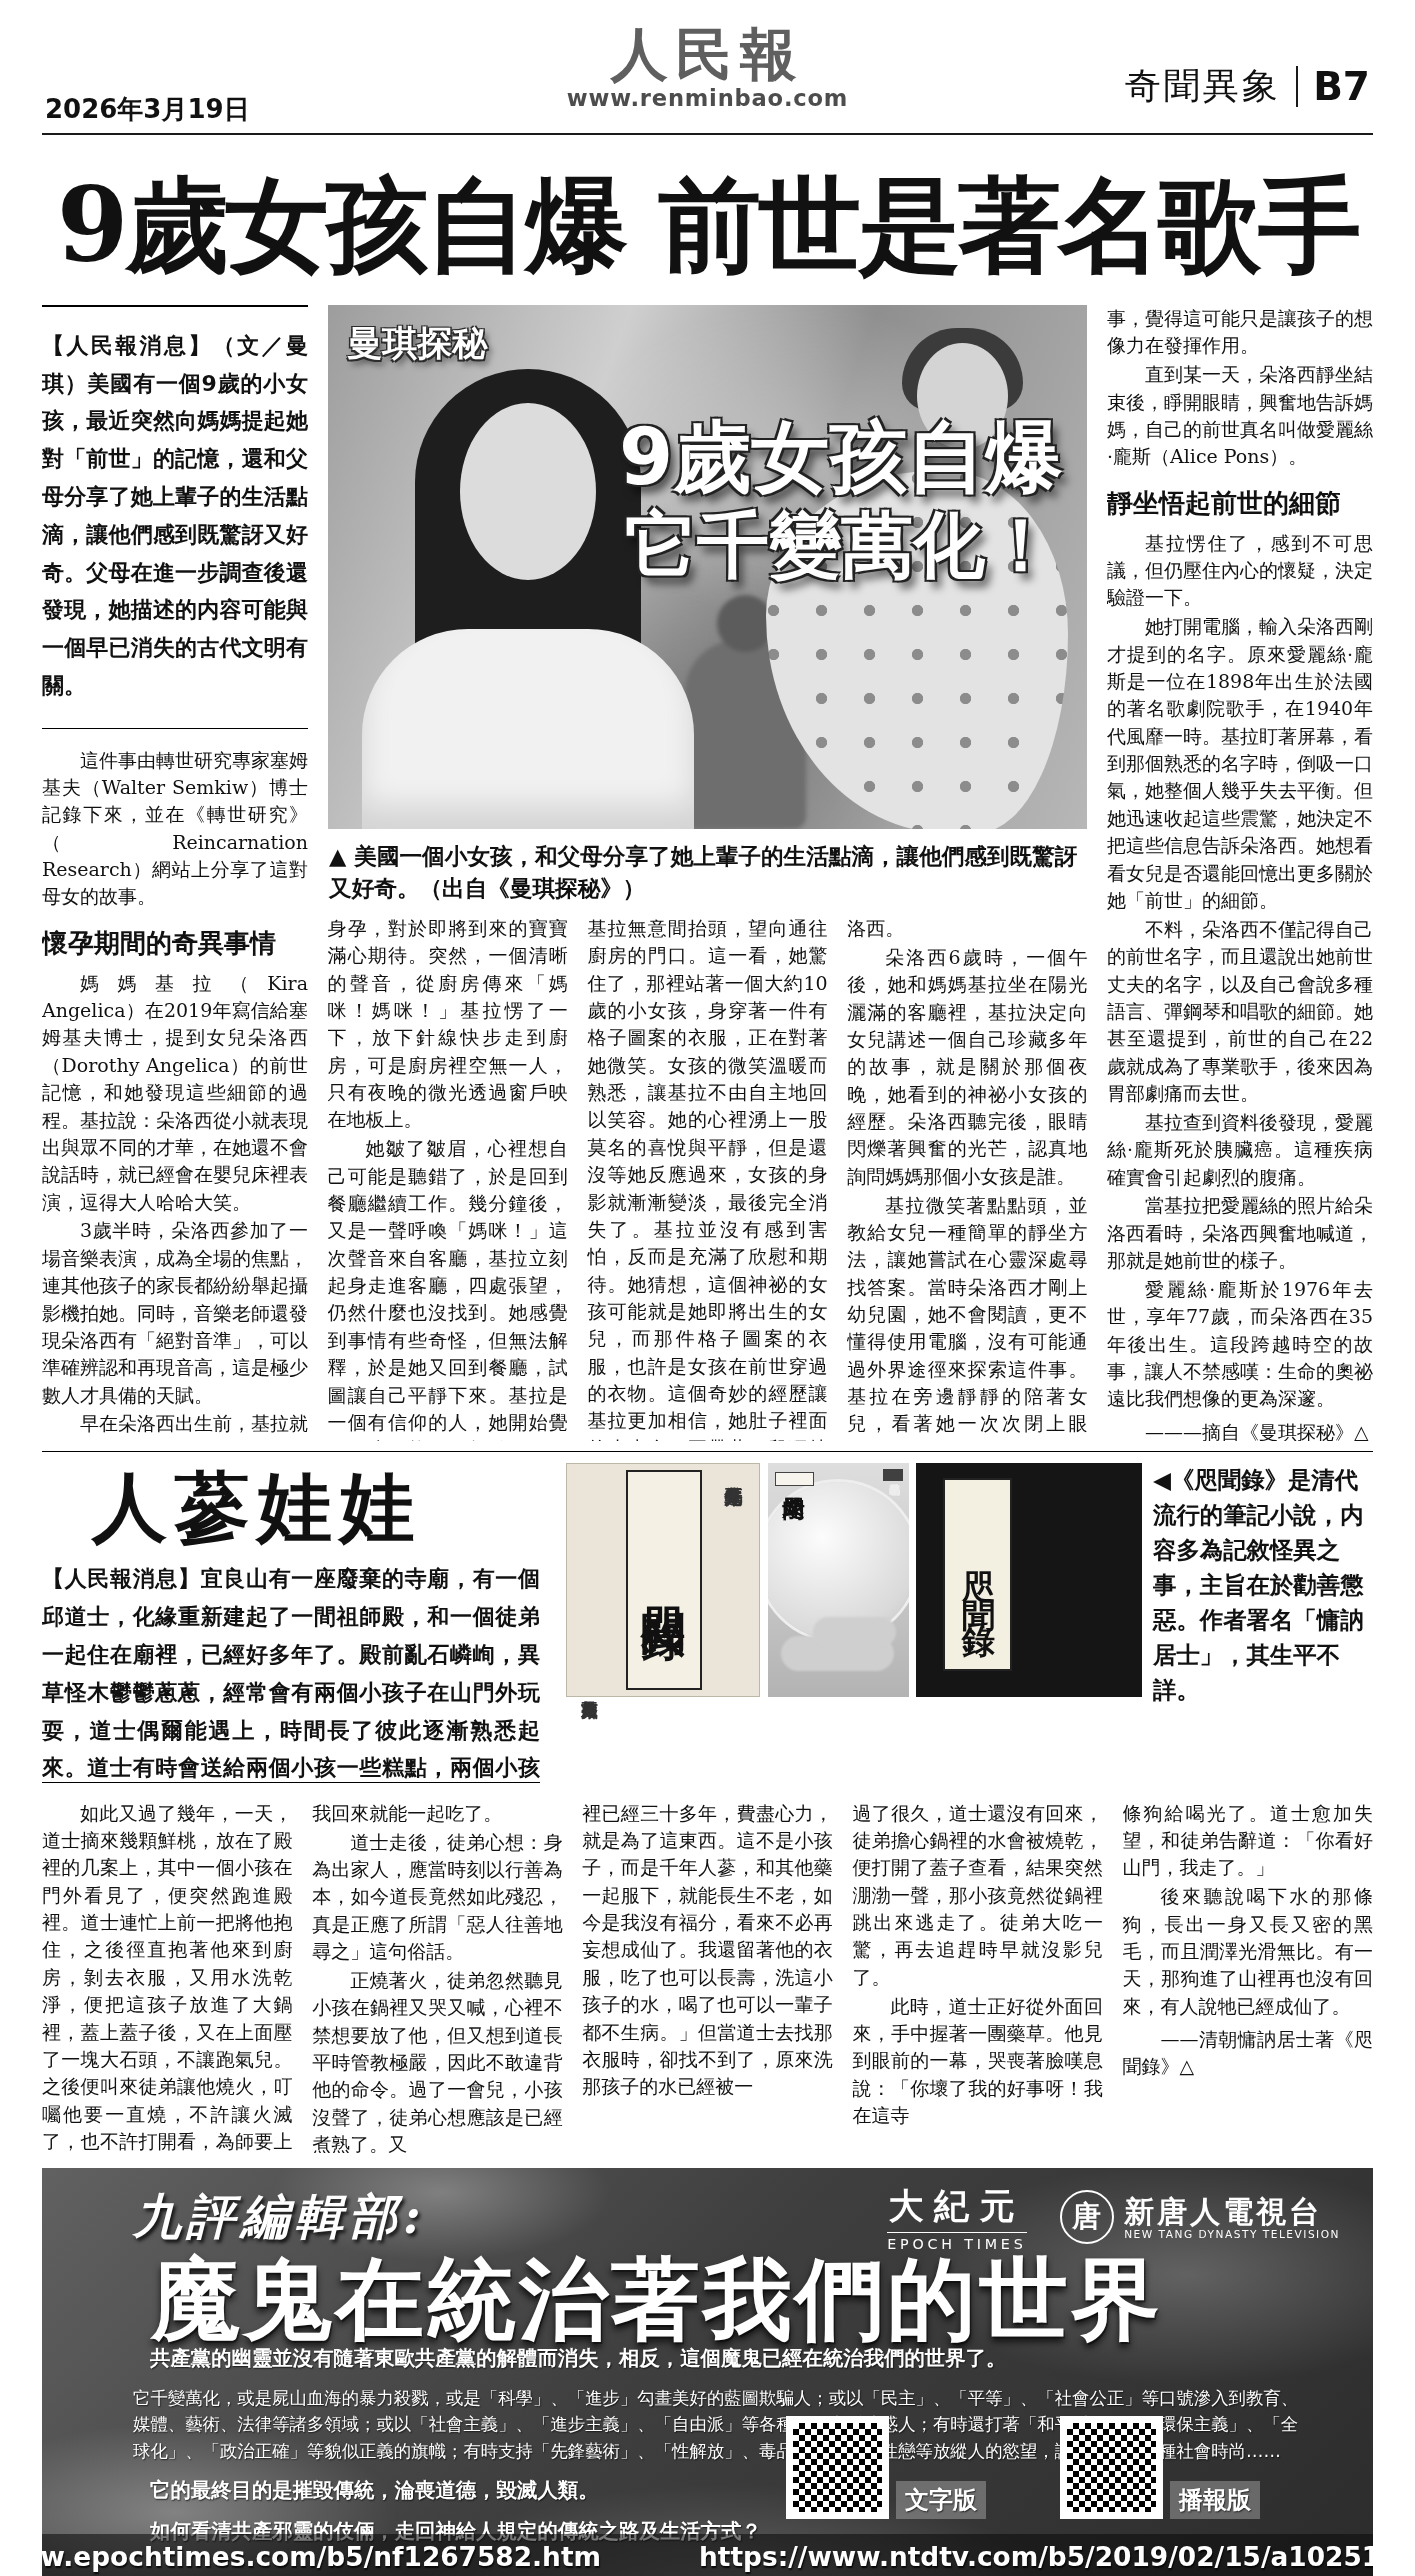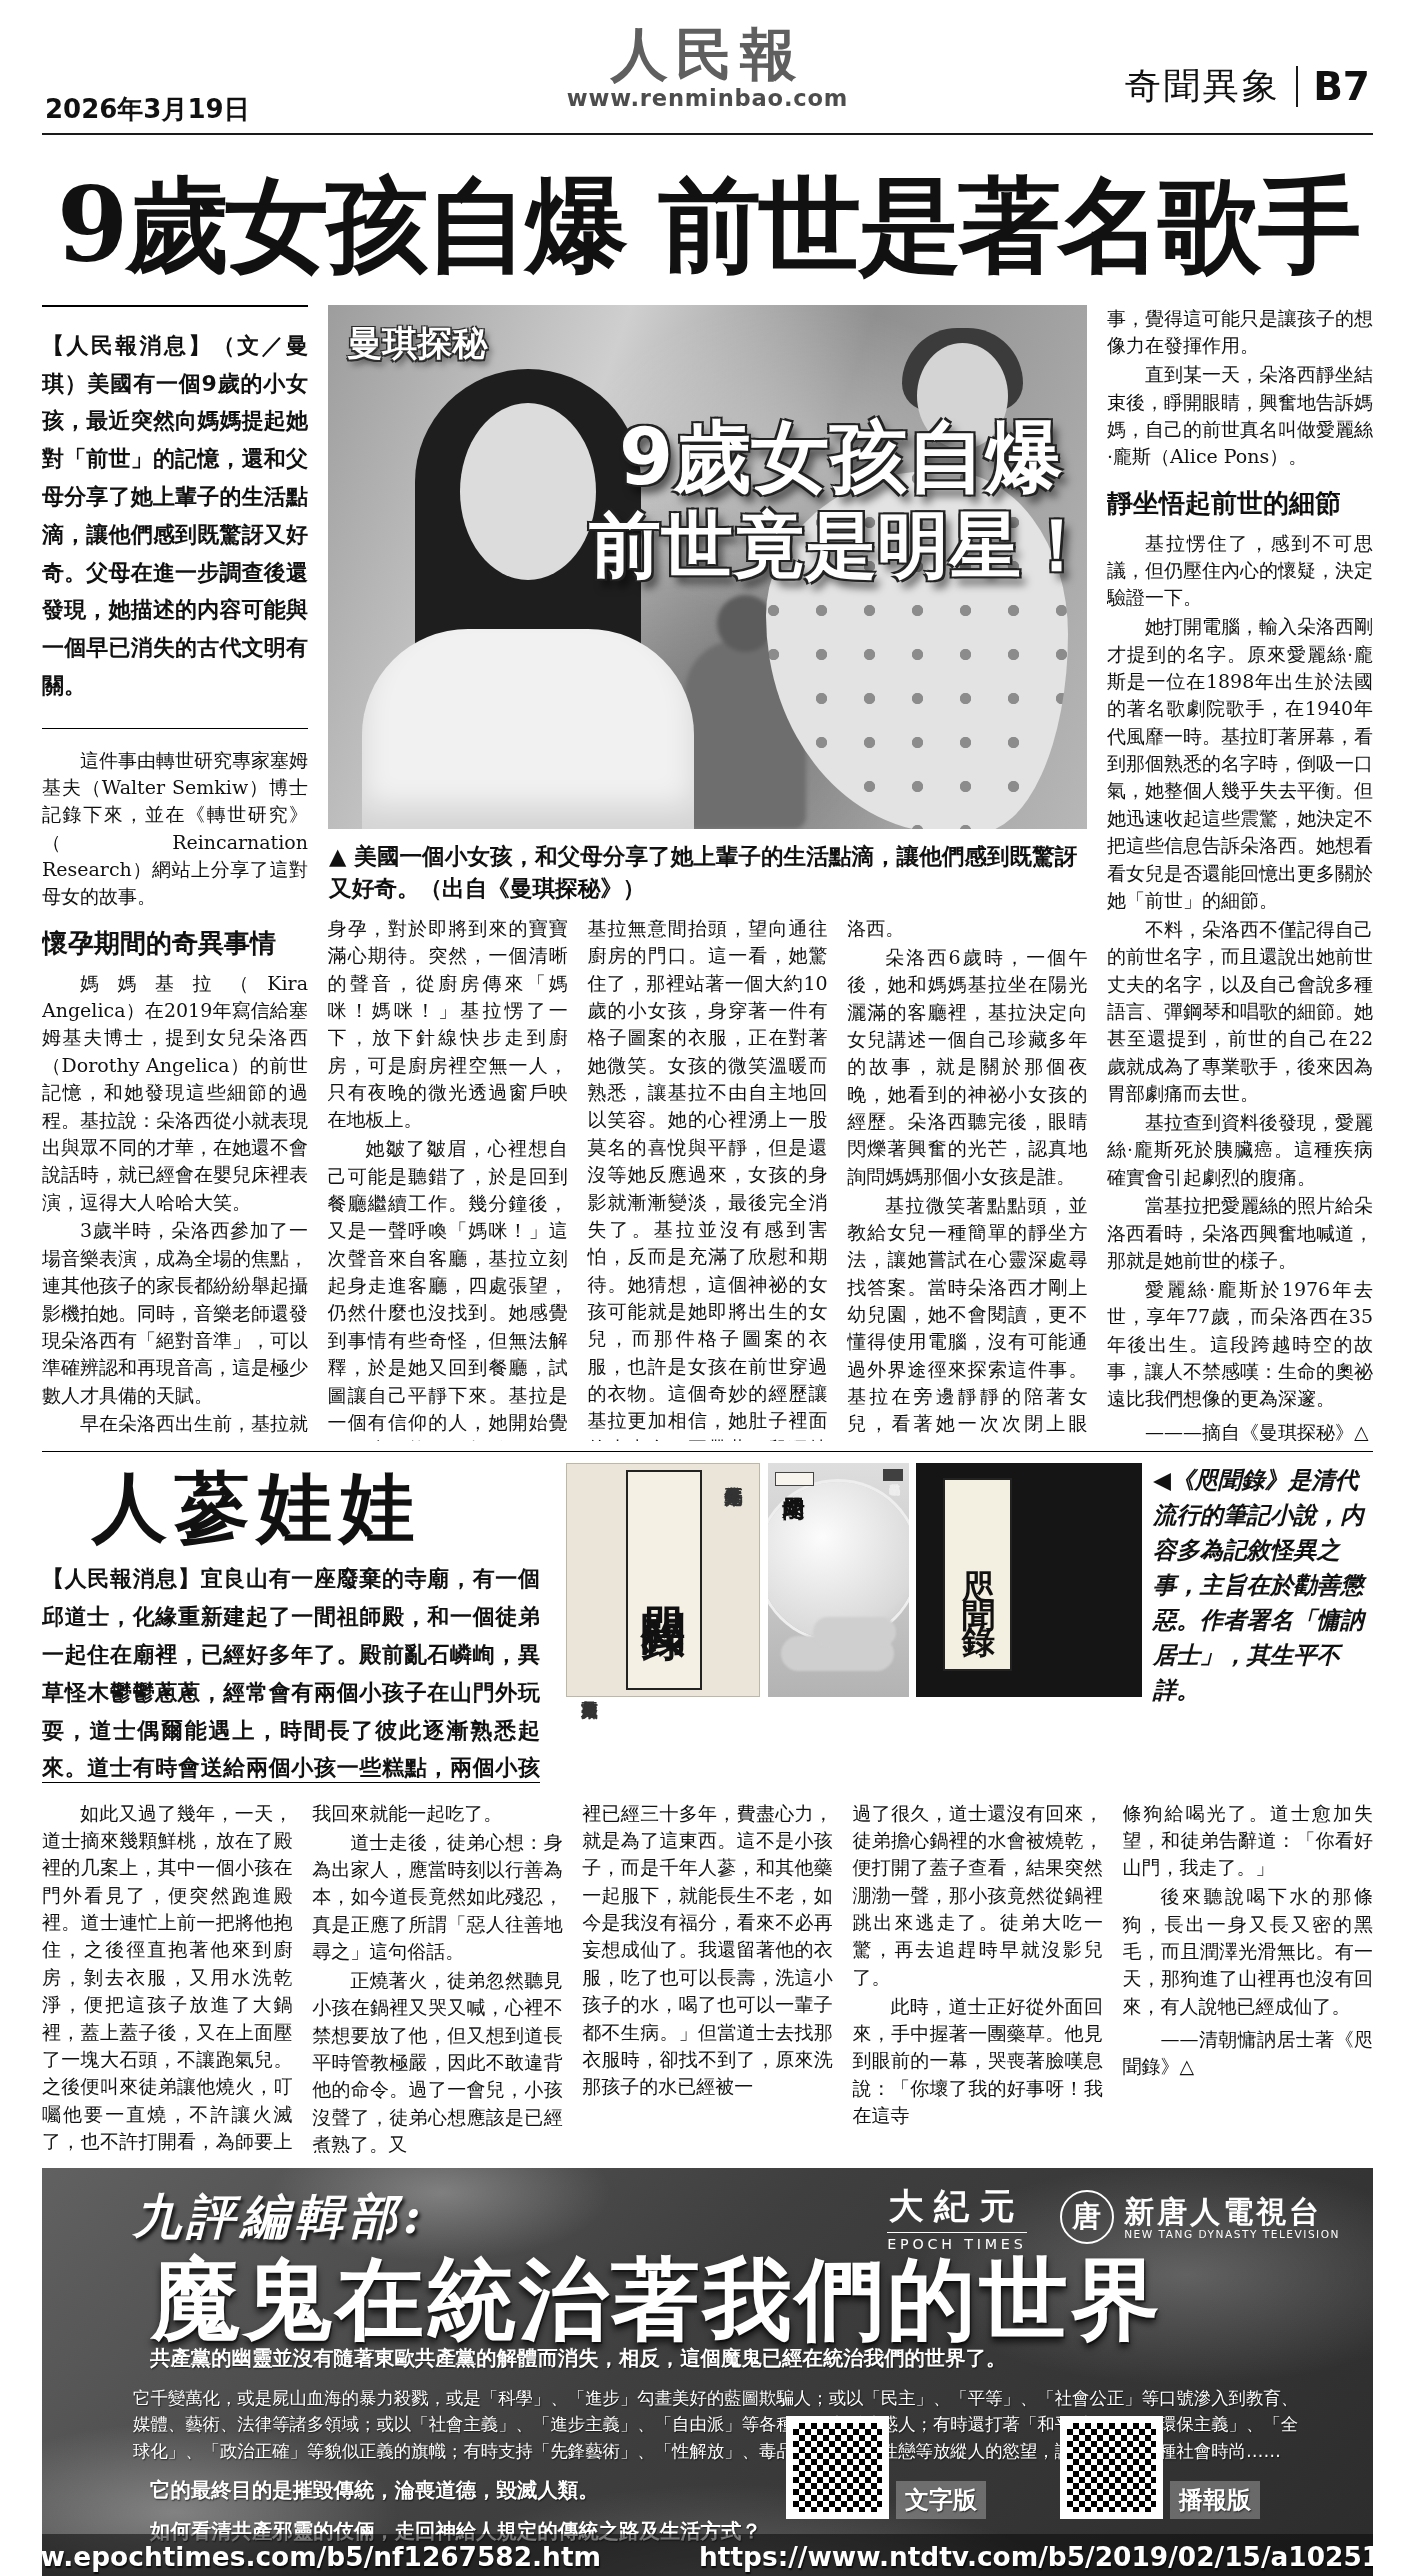--- a/index.html
+++ b/index.html
@@ -99,21 +99,21 @@
   .book2 .c2{left:45px;bottom:50px;width:83px;height:30px;}
   .book2 .strip-l{position:absolute;left:7.5px;top:9px;background:#f6f4ec;border:1.5px solid #444;
        padding:6px 3px;font-size:22.6px;font-weight:bold;}
   .book2 .strip-r{position:absolute;right:6px;top:6px;background:#404040;color:#eee;
        padding:6px 2.3px;font-size:11.3px;}
   .book3{width:226px;background:#151515;position:relative;flex:none;}
   .book3 .label{position:absolute;left:27px;top:15px;width:65px;height:189px;background:#f3efe1;
        border:2.3px solid #222;display:flex;align-items:center;justify-content:center;}
   .book3 .label .t{font-size:33px;font-weight:bold;letter-spacing:27px;padding-top:22.6px;}
   .a2-caption{width:220px;flex:none;font-family:"DejaVu Sans","Liberation Sans",sans-serif;
-       font-weight:bold;font-size:23.4px;line-height:1.5;font-style:italic;}
+       font-weight:bold;font-size:23.4px;line-height:1.5;}
   .a2-cols{display:flex;gap:19.6px;margin-top:16.6px;flex:1;min-height:0;}
   .a2-col{flex:1;overflow:hidden;}
 
   
   .ad{position:relative;margin:15px 42px 0 42px;height:410px;color:#fff;overflow:hidden;
       font-family:"DejaVu Sans","Liberation Sans",sans-serif;
       background:
         radial-gradient(ellipse 317px 128px at 10% 84%, rgba(255,255,255,.30), transparent 70%),
         radial-gradient(ellipse 392px 158px at 86% 26%, rgba(255,255,255,.22), transparent 70%),
         radial-gradient(ellipse 483px 181px at 52% 108%, rgba(255,255,255,.26), transparent 70%),
@@ -179,21 +179,21 @@
       <p class="p">媽媽基拉（Kira Angelica）在2019年寫信給塞姆基夫博士，提到女兒朵洛西（Dorothy Angelica）的前世記憶，和她發現這些細節的過程。基拉說：朵洛西從小就表現出與眾不同的才華，在她還不會說話時，就已經會在嬰兒床裡表演，逗得大人哈哈大笑。</p>
       <p class="p">3歲半時，朵洛西參加了一場音樂表演，成為全場的焦點，連其他孩子的家長都紛紛舉起攝影機拍她。同時，音樂老師還發現朵洛西有「絕對音準」，可以準確辨認和再現音高，這是極少數人才具備的天賦。</p>
       <p class="p">早在朵洛西出生前，基拉就感覺到一些超自然的跡象。有一天晚上，她坐在餐廳的桌旁，手裡拿著針線，專注地縫製一件小衣服。這個時候她正懷著8個月</p>
     </div>
 
     <div class="a1-mid">
       <div class="photo1">
         <div class="badge1">曼琪探秘</div>
         <div class="overlay1">
           <div class="l1">9歲女孩自爆</div>
-          <div class="l2">前世竟是明星！</div>
+          <div class="l2">它千變萬化！</div>
         </div>
         <div class="presenter">
           <div class="hair"></div>
           <div class="face"></div>
           <div class="jacket"></div>
         </div>
         <div class="girl-sil">
           <div class="head"></div>
         </div>
         <div class="actress">

